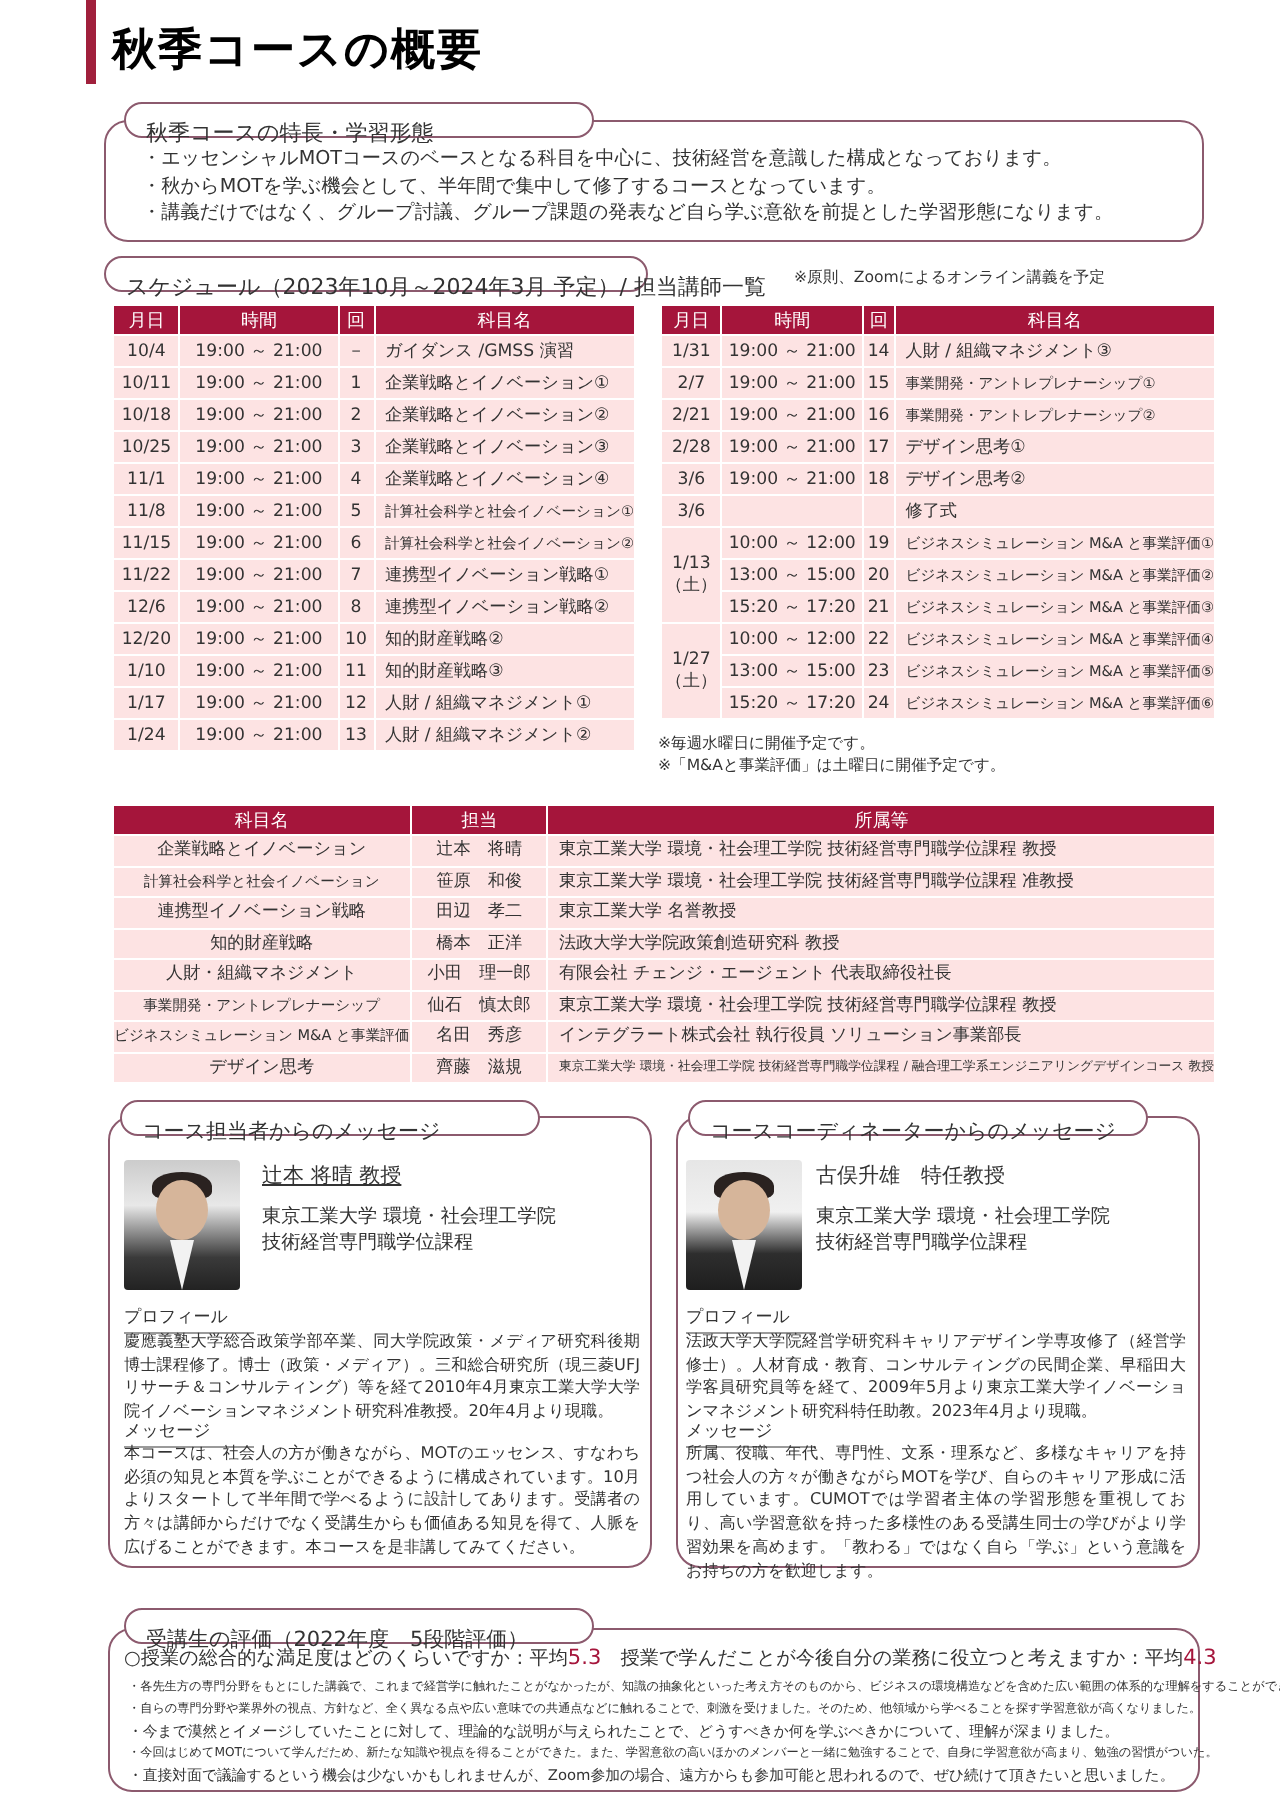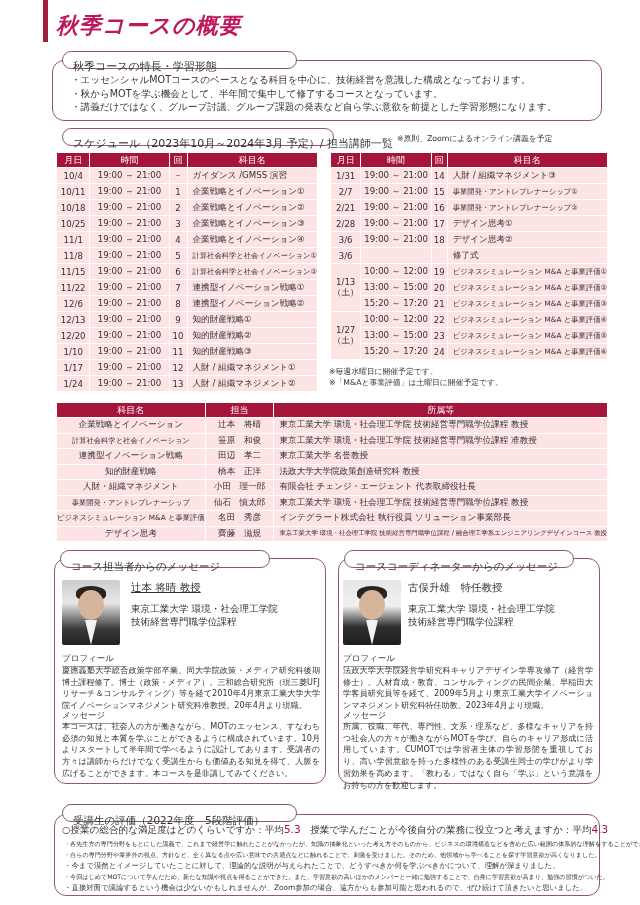--- a/index.html
+++ b/index.html
@@ -1,21 +1,21 @@
 <!DOCTYPE html>
 <html><head>
 <meta charset="utf-8">
 <style>
   * { box-sizing: border-box; margin: 0; padding: 0; }
   html, body { width: 640px; height: 905px; background: #ffffff; overflow: hidden; }
   body { font-family: "DejaVu Sans", "Liberation Sans", sans-serif; color: #333; position: relative; }
 
   .page-title-wrap { position: absolute; left: 43px; top: 0px; height: 42px; display: flex; align-items: flex-end; }
   .title-bar { width: 5px; height: 42px; background: #a0203c; margin-right: 8px; }
-  .page-title { font-size: 22px; color: #be185d; letter-spacing: 1px; line-height: 28px; padding-bottom: 2px; font-style: italic; }
+  .page-title { font-size: 22px; color: #000000; letter-spacing: 1px; line-height: 28px; padding-bottom: 2px; }
 
   .pill { position: absolute; background: #fff; border: 1.3px solid #8c5a6e; border-radius: 10px; font-size: 11px; color: #333; padding: 7px 10px; height: 18px; line-height: 16px; white-space: nowrap; z-index: 2; }
   .box { position: absolute; border: 1.3px solid #8c5a6e; border-radius: 12px; }
 
   .features { left: 52px; top: 60px; width: 550px; height: 61px; }
   .features ul { list-style: none; padding: 12px 0 0 18px; }
   .features li { font-size: 9.6px; line-height: 13.5px; color: #333; }
   .note-top { position: absolute; left: 397px; top: 133px; font-size: 7.8px; color: #333; }
 
   table { border-collapse: collapse; position: absolute; }
@@ -59,21 +59,21 @@
 
 <div class="pill" style="left:62px;top:51px;width:235px;">秋季コースの特長・学習形態</div>
 <div class="box features">
   <ul>
     <li>・エッセンシャルMOTコースのベースとなる科目を中心に、技術経営を意識した構成となっております。</li>
     <li>・秋からMOTを学ぶ機会として、半年間で集中して修了するコースとなっています。</li>
     <li>・講義だけではなく、グループ討議、グループ課題の発表など自ら学ぶ意欲を前提とした学習形態になります。</li>
   </ul>
 </div>
 
-<div class="pill" style="left:52px;top:128px;width:272px;margin-left:10px;">スケジュール（2023年10月～2024年3月 予定）/ 担当講師一覧</div>
+<div class="pill" style="left:52px;top:128px;width:272px;">スケジュール（2023年10月～2024年3月 予定）/ 担当講師一覧</div>
 <div class="note-top">※原則、Zoomによるオンライン講義を予定</div>
 
 <table class="t-left">
   <colgroup>
       <col style="width:36px">
       <col style="width:84px">
       <col style="width:20px">
       <col>
     </colgroup>
   <thead>
@@ -133,26 +133,20 @@
         <td class="c">7</td>
         <td class="l">連携型イノベーション戦略①</td>
       </tr>
       <tr>
         <td class="c">12/6</td>
         <td class="c">19:00 ～ 21:00</td>
         <td class="c">8</td>
         <td class="l">連携型イノベーション戦略②</td>
       </tr>
       <tr>
-        <td class="c">12/13</td>
-        <td class="c">19:00 ～ 21:00</td>
-        <td class="c">9</td>
-        <td class="l">知的財産戦略①</td>
-      </tr>
-      <tr>
         <td class="c">12/20</td>
         <td class="c">19:00 ～ 21:00</td>
         <td class="c">10</td>
         <td class="l">知的財産戦略②</td>
       </tr>
       <tr>
         <td class="c">1/10</td>
         <td class="c">19:00 ～ 21:00</td>
         <td class="c">11</td>
         <td class="l">知的財産戦略③</td>

